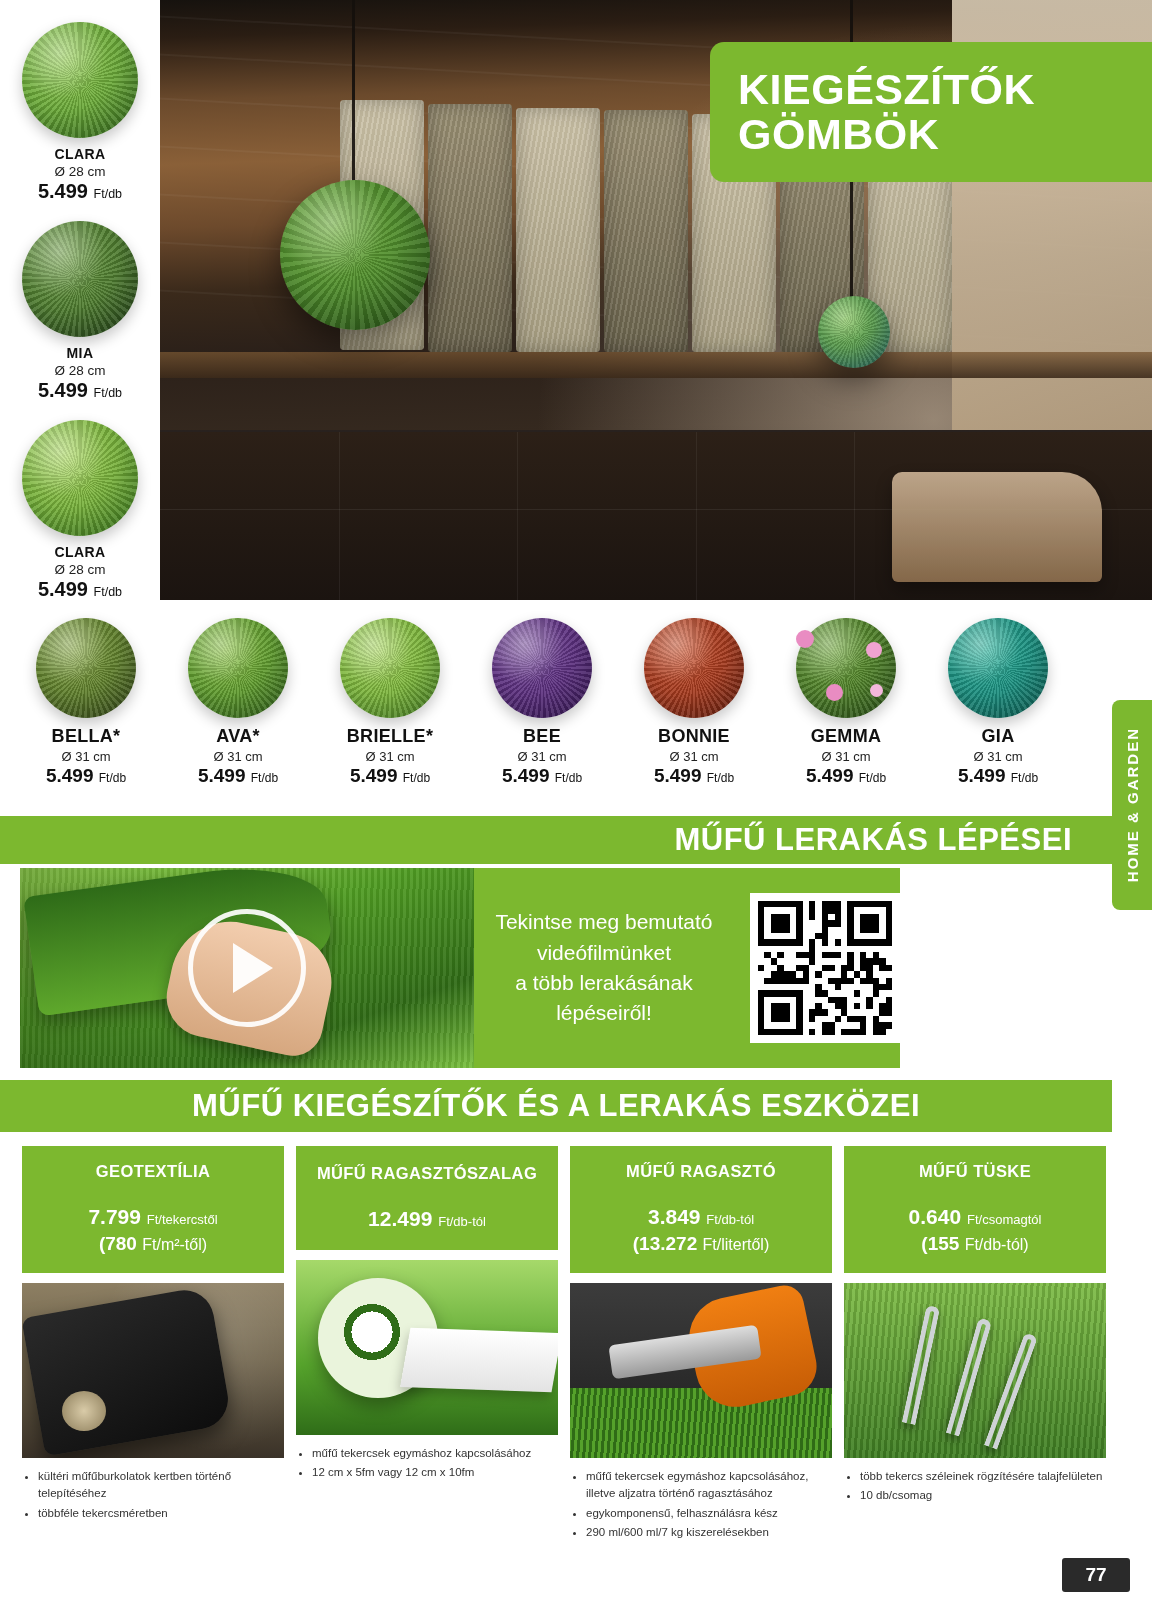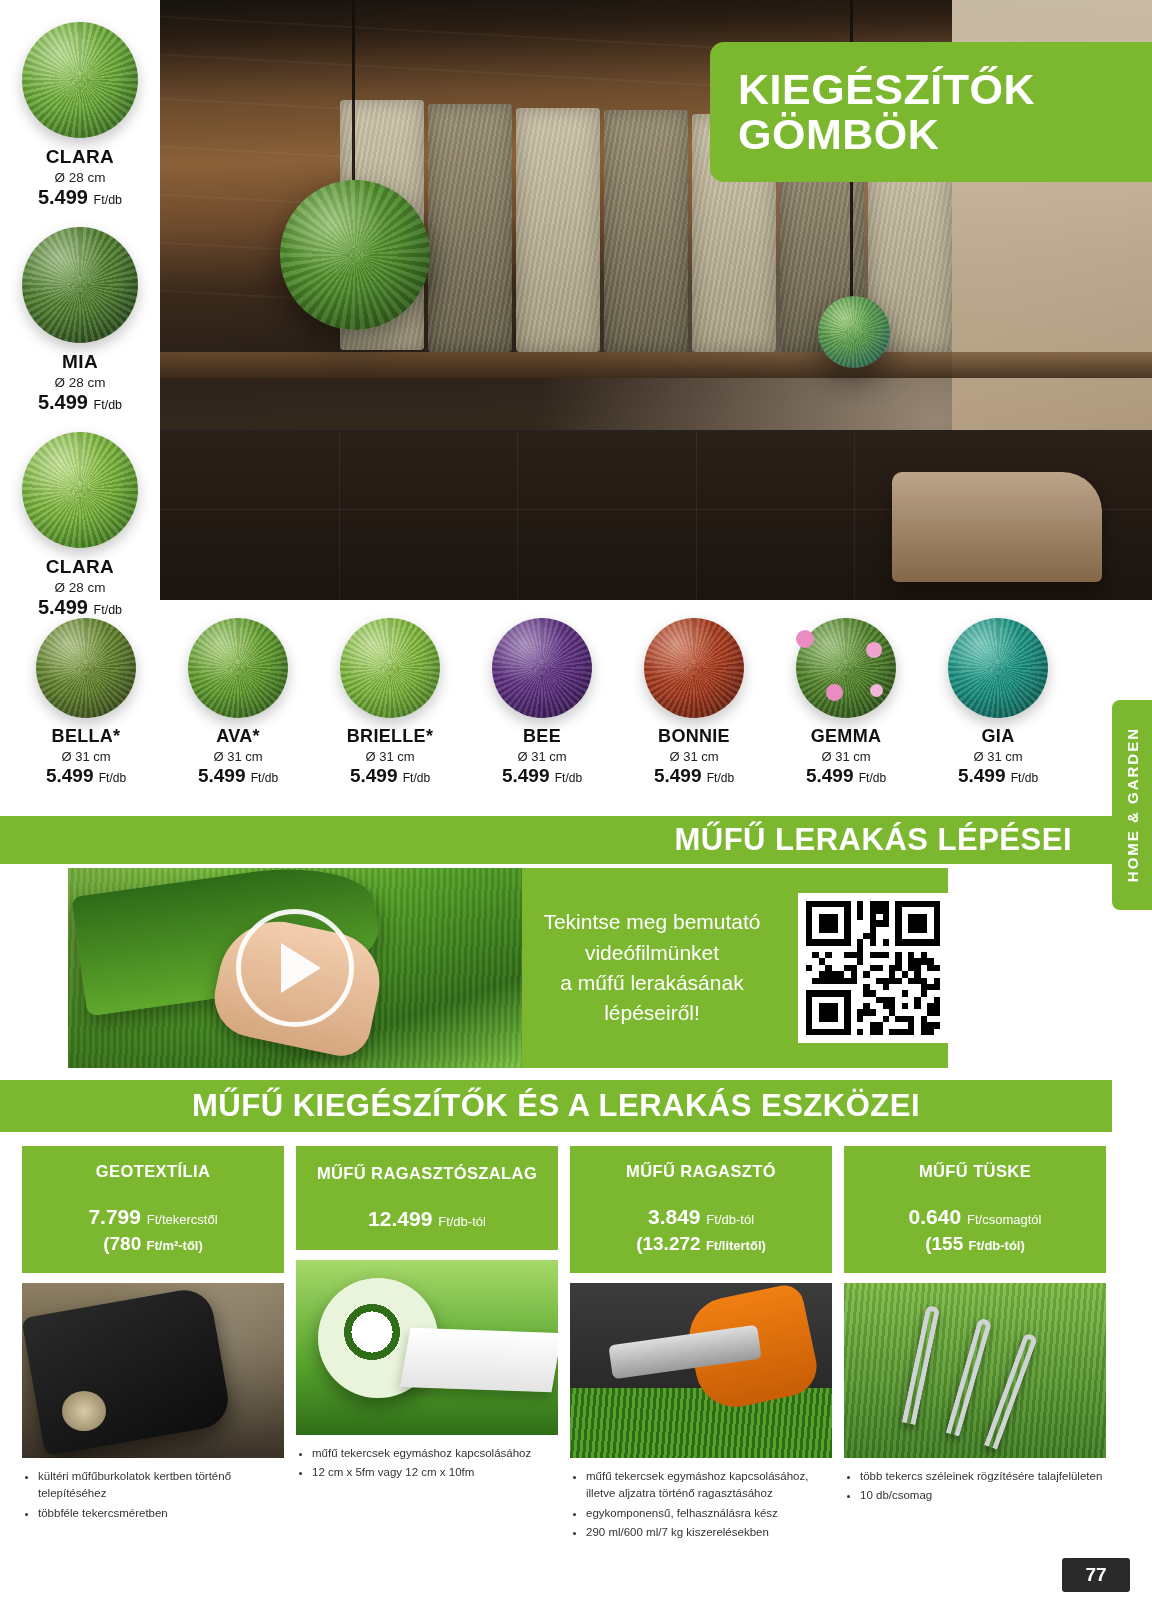--- a/index.html
+++ b/index.html
@@ -97,21 +97,21 @@
     background:rgba(255,255,255,0.93); border-radius:12px;
     padding:18px 24px 20px 24px;
     color:#2b2b2b; font-size:16.5px; line-height:1.55; text-align:justify;
   }
 
   
   .left-col{ position:absolute; left:0; top:10px; width:160px; }
   .lp{ width:160px; text-align:center; margin-bottom:6px; }
   .lp .img{ width:160px; height:140px; position:relative; }
   .lp .img .b{ position:absolute; left:50%; top:50%; transform:translate(-50%,-50%); width:116px; height:116px; border-radius:50%; }
-  .lp .name{ font-weight:bold; font-size:19px; color:#111; letter-spacing:0.4px; margin-top:-4px;}
+  .lp .name{ font-weight:bold; font-size:14px; color:#111; letter-spacing:0.4px; margin-top:-4px;}
   .lp .dia{ font-size:13.5px; color:#222; margin-top:2px;}
   .lp .price{ font-size:20px; font-weight:bold; color:#111; margin-top:1px;}
   .lp .price small{ font-size:12.5px; font-weight:normal; }
 
   
   .row7{ position:absolute; left:10px; top:612px; width:1070px; display:flex; }
   .p7{ width:152px; text-align:center; }
   .p7 .img{ width:152px; height:112px; position:relative;}
   .p7 .img .b{ position:absolute; left:50%; top:50%; transform:translate(-50%,-50%); width:100px; height:100px; border-radius:50%; }
   .p7 .name{ font-weight:bold; font-size:18px; color:#111; letter-spacing:0.3px; margin-top:2px;}
@@ -139,21 +139,21 @@
   
   .side-tab{
     position:absolute; right:0; top:700px; width:40px; height:210px;
     background:#7cb82f; border-radius:8px 0 0 8px;
     color:#fff; font-weight:bold; font-size:15px; letter-spacing:2px;
     display:flex; align-items:center; justify-content:center;
   }
   .side-tab span{ writing-mode:vertical-rl; transform:rotate(180deg); }
 
   
-  .video-block{ position:absolute; left:20px; top:868px; width:880px; height:200px; display:flex;margin-left:48px; }
+  .video-block{ position:absolute; left:20px; top:868px; width:880px; height:200px; display:flex; }
   .video-thumb{
     width:592px; height:200px; position:relative; overflow:hidden;
     background:
       linear-gradient(90deg, rgba(0,0,0,0.18), rgba(0,0,0,0) 35%),
       repeating-linear-gradient(92deg, rgba(255,255,255,0.07) 0 3px, rgba(0,0,0,0.07) 3px 6px),
       linear-gradient(160deg,#8fd14a 0%, #4f9c22 40%, #2f6b16 75%, #7ac13f 100%);
   }
   .roll{
     position:absolute; left:10px; top:8px; width:300px; height:120px;
     background:linear-gradient(180deg,#2e6b18,#5fa82c);
@@ -187,21 +187,21 @@
   .acc-row{ position:absolute; left:22px; top:1146px; width:1090px; display:flex; gap:12px; }
   .acc{ width:262px; }
   .acc .head{
     background:#7cb82f; color:#fff; text-align:center; padding:16px 8px 18px 8px; min-height:104px;
     display:flex; flex-direction:column; justify-content:center; gap:4px;
   }
   .acc .head .t{ font-size:16.5px; font-weight:bold; letter-spacing:0.4px; }
   .acc .head .p{ font-size:21px; font-weight:bold;margin-top:20px; }
   .acc .head .p small{ font-size:13px; font-weight:normal; }
   .acc .head .p2{ font-size:19px; font-weight:bold; }
-  .acc .head .p2 small{ font-size:13px; font-weight:bold; }
+  .acc .head .p2 small{ font-size:16px; font-weight:normal; }
   .acc .photo{ width:262px; height:175px; margin-top:10px; }
   .acc ul{ margin:10px 0 0 0; padding-left:16px; color:#333; font-size:11.5px; line-height:1.5; }
   .acc ul li{ margin-bottom:2px; }
 
   .ph-geo{
     background:
       radial-gradient(circle at 75% 30%, rgba(255,255,255,0.15), rgba(0,0,0,0) 50%),
       linear-gradient(180deg,#8d7f63 0%, #6d6149 45%, #3a3228 100%);
     position:relative; overflow:hidden;
   }
@@ -429,21 +429,21 @@
       <div class="roll"></div>
       <div class="hand"></div>
       <div class="play-circle">
         <div class="play-tri"></div>
       </div>
     </div>
     <div class="video-text">
       <div class="video-copy">
         <div>Tekintse meg bemutató</div>
         <div>videófilmünket</div>
-        <div>a műfű lerakásának</div>
+        <div>a több lerakásának</div>
         <div>lépéseiről!</div>
       </div>
       <div class="qr">
         <div class="qr-grid" id="qrgrid">
             <i></i>
             <i></i>
             <i></i>
             <i></i>
             <i></i>
             <i></i>

